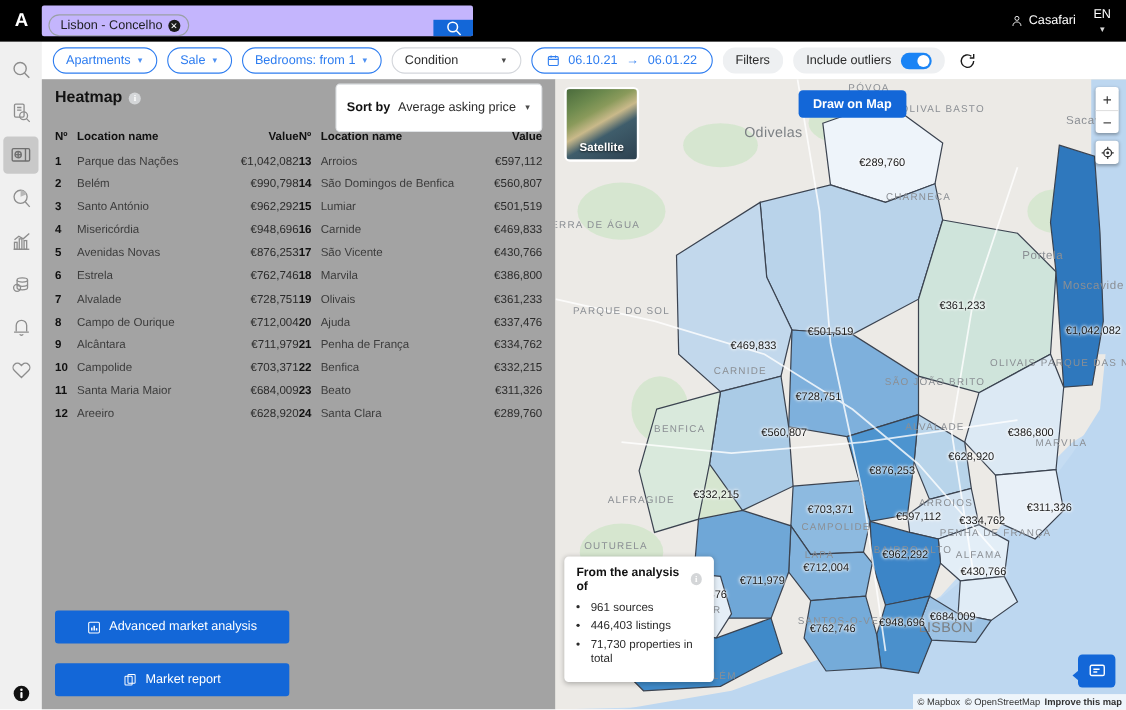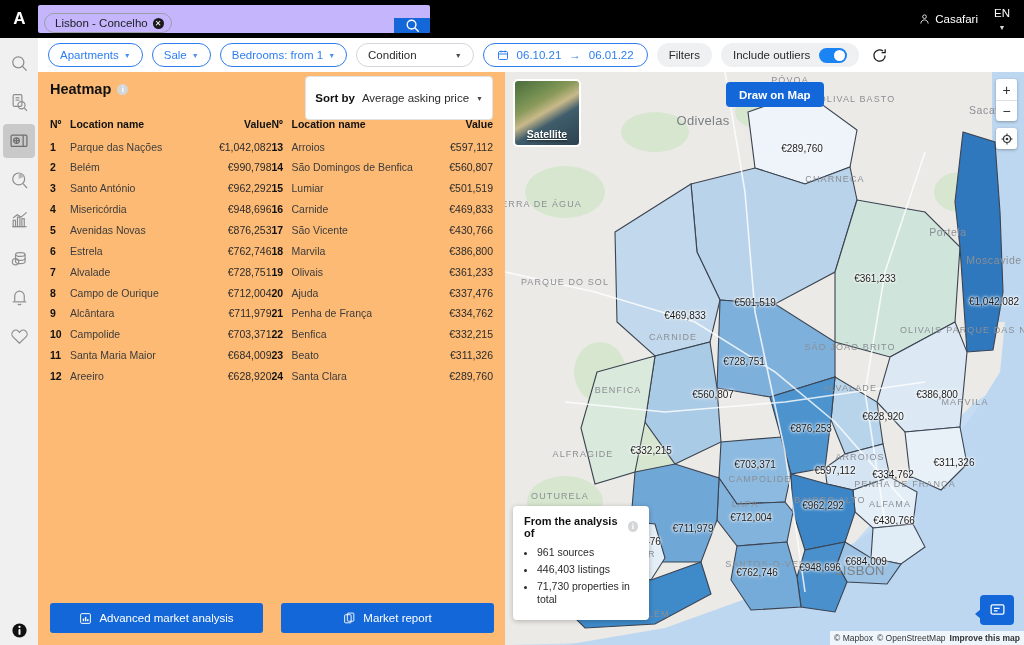--- a/index.html
+++ b/index.html
@@ -78,21 +78,21 @@
   .rail-item {
     width: 32px; height: 34px; display: flex; align-items: center; justify-content: center;
     border-radius: 4px; margin-bottom: 5px;
   }
   .rail-item.active { background: #c9c9c9; }
   .rail-bottom { position: absolute; left: 0; bottom: 6px; width: 38px; display: flex; justify-content: center; }
 
   
   .panel {
     position: absolute; left: 38px; top: 72px; width: 467px; height: 573px;
-    background: #fdba74;
+    background: #a3a3a3;
   }
   .panel-head {
     display: flex; align-items: center; height: 34px; padding: 0 12px;
     position: relative;
   }
   .panel-title { font-size: 14.5px; font-weight: 700; color: #111; }
   .info-dot {
     width: 11px; height: 11px; border-radius: 50%; background: #d4d6d8; color: #fff;
     font-size: 8px; font-weight: 700; line-height: 11px; text-align: center; margin-left: 6px;
     font-family: "Liberation Serif", serif;
@@ -111,21 +111,21 @@
     font-size: 10.5px; font-weight: 700; color: #111; padding: 0 0 7px 0; text-align: left;
   }
   .tbl th.c-num { width: 20px; }
   .tbl th.c-val { text-align: right; }
   .tbl td { font-size: 10.5px; color: #3c3c3c; padding: 3.5px 0; vertical-align: top; line-height: 1.32; }
   .tbl td.c-num { font-weight: 700; color: #111; width: 20px; }
   .tbl td.c-val { text-align: right; color: #2b2b2b; white-space: nowrap; }
   .tbl td.c-name { padding-right: 6px; }
 
   .bottom-actions {
-    position: absolute; left: 12px; bottom: 12px; display: flex; gap: 18px;
+    position: absolute; left: 12px; bottom: 12px; display: flex; gap: 18px; flex-direction: column;
   }
   .action-btn {
     width: 213px; height: 30px; background: #1367d8; color: #fff; border-radius: 3px;
     display: flex; align-items: center; justify-content: center; gap: 7px;
     font-size: 11.5px; font-weight: 400;
   }
 
   
   .map {
     position: absolute; left: 505px; top: 72px; width: 519px; height: 573px;
@@ -143,21 +143,21 @@
   }
   .geo-label.big { font-size: 13px; letter-spacing: 0.3px; color: #7c8084; }
   .geo-label.mid { font-size: 10.5px; letter-spacing: .6px; }
 
   .satellite-box {
     position: absolute; left: 8px; top: 7px; width: 68px; height: 68px; border-radius: 5px;
     border: 2px solid #fff; overflow: hidden; display: flex; align-items: flex-end;
     justify-content: center; padding-bottom: 5px;
     background: linear-gradient(150deg,#4a6b3c 0%, #6d8a4e 22%, #8a9a5b 35%, #c9b98a 48%, #3f5d6b 62%, #2d4150 100%);
   }
-  .satellite-box span { color: #fff; font-size: 10.5px; font-weight: 700; text-shadow: 0 1px 2px rgba(0,0,0,.7); text-decoration: underline; }
+  .satellite-box span { color: #fff; font-size: 10.5px; font-weight: 700; text-shadow: 0 1px 2px rgba(0,0,0,.7); }
 
   .draw-btn {
     position: absolute; left: 221px; top: 10px; height: 25px; background: #1367d8; color: #fff;
     border-radius: 4px; display: flex; align-items: center; padding: 0 13px;
     font-size: 11.5px; font-weight: 700;
   }
   .zoomctl {
     position: absolute; right: 7px; top: 7px; width: 21px; background: #fff; border-radius: 3px;
     box-shadow: 0 1px 3px rgba(0,0,0,.3);
   }

